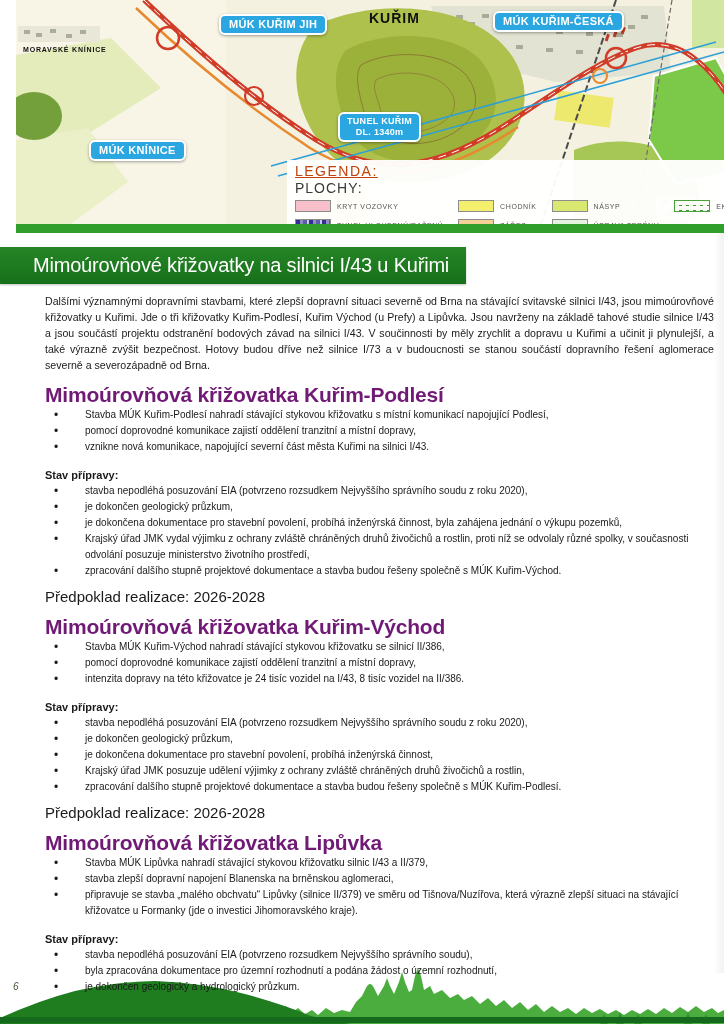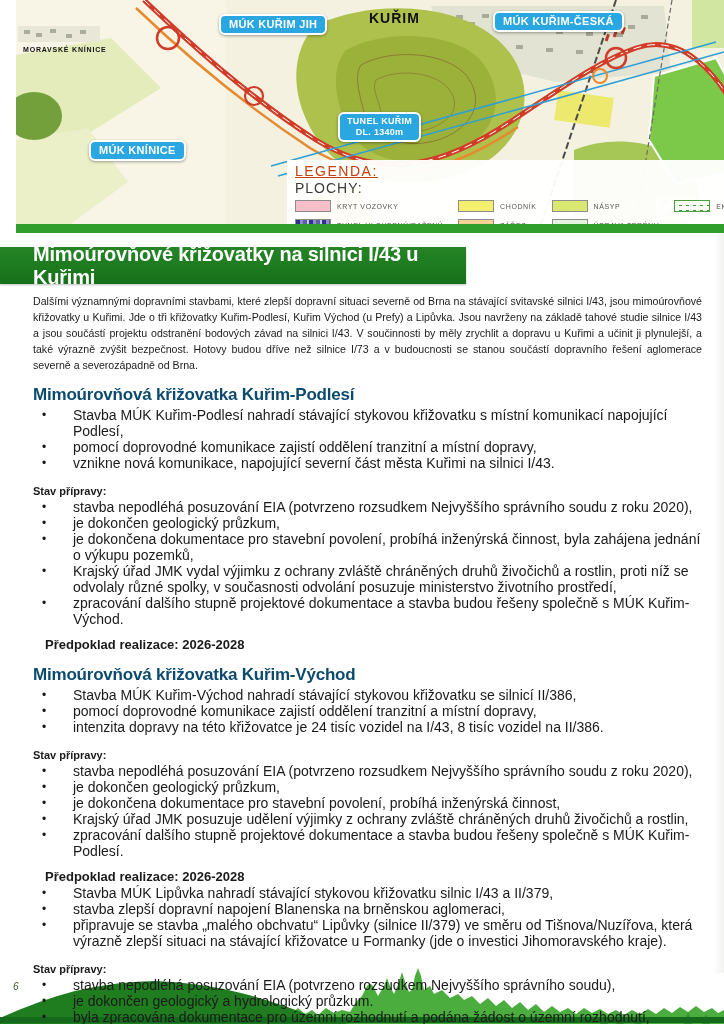--- a/index.html
+++ b/index.html
@@ -40,30 +40,30 @@
     background-size:7px 5px;background-position:2px 2px;}
   .leg-label{font-size:7px;color:#555;letter-spacing:.6px;white-space:nowrap;}
   .map-divider{position:absolute;left:0;top:224px;width:724px;height:9px;background:#2f9e2b;z-index:5;}
   .map-right-strip{position:absolute;right:0;top:0;width:12px;height:224px;background:#46a73d;border-left:1px solid #2c8527;z-index:5;}
   
   .title-bar{
     position:absolute;left:0;top:247px;width:466px;height:37px;z-index:2;
     background:linear-gradient(180deg,#268427 0%,#1d7a1f 55%,#176f1a 100%);
     display:flex;align-items:center;box-shadow:0 1px 2px rgba(0,0,0,.25);
   }
-  .title-bar span{color:#fff;font-size:20px;font-weight:bold;padding-left:33px;letter-spacing:-.2px;}
-  
-  .content{position:absolute;left:33px;top:293px;width:669px;z-index:2;}
+  .title-bar span{color:#fff;font-size:20px;font-weight:normal;padding-left:33px;letter-spacing:-.2px;}
+  
+  .content{position:absolute;left:45px;top:293px;width:669px;z-index:2;}
   .intro{margin:0;font-size:10.6px;line-height:16px;text-align:justify;}
-  h2.sec{margin:12px 0 2px;font-size:17px;line-height:20px;color:#0c4a6e;letter-spacing:-.2px;}
+  h2.sec{margin:12px 0 2px;font-size:21px;line-height:20px;color:#701a75;letter-spacing:-.2px;}
   ul.bullets{list-style:none;margin:0;padding:0;}
-  ul.bullets li{position:relative;padding-left:40px;font-size:14px;line-height:16px;}
+  ul.bullets li{position:relative;padding-left:40px;font-size:10px;line-height:16px;}
   ul.bullets li::before{content:"\2022";position:absolute;left:9px;top:0;font-size:12px;}
   .status{margin:12px 0 0;font-size:11px;line-height:16px;font-weight:bold;}
-  .realization{margin:10px 12px 0;font-size:13px;line-height:16px;font-weight:bold;}
+  .realization{margin:10px 0 0;font-size:15px;line-height:16px;font-weight:normal;}
   
   .skyline{position:absolute;left:0;bottom:0;width:724px;height:58px;z-index:1;}
   .page-mark{position:absolute;left:13px;top:981px;font-size:10px;font-style:italic;color:#41552f;z-index:3;}
   .edge-shade{position:absolute;right:0;top:233px;width:10px;height:740px;z-index:1;
     background:linear-gradient(90deg,rgba(0,0,0,0) 0%,rgba(120,120,110,.10) 100%);}
 </style>
 </head>
 <body>
 
 <div class="map">
@@ -230,30 +230,31 @@
       <li>stavba nepodléhá posuzování EIA (potvrzeno rozsudkem Nejvyššího správního soudu z roku 2020),</li>
       <li>je dokončen geologický průzkum,</li>
       <li>je dokončena dokumentace pro stavební povolení, probíhá inženýrská činnost,</li>
       <li>Krajský úřad JMK posuzuje udělení výjimky z ochrany zvláště chráněných druhů živočichů a rostlin,</li>
       <li>zpracování dalšího stupně projektové dokumentace a stavba budou řešeny společně s MÚK Kuřim-Podlesí.</li>
     </ul>
     <p class="realization">Předpoklad realizace: 2026-2028</p>
   </section>
 
   <section>
+    <h2 class="sec">Mimoúrovňová křižovatka Lipůvka</h2>
     <ul class="bullets">
       <li>Stavba MÚK Lipůvka nahradí stávající stykovou křižovatku silnic I/43 a II/379,</li>
       <li>stavba zlepší dopravní napojení Blanenska na brněnskou aglomeraci,</li>
       <li>připravuje se stavba „malého obchvatu“ Lipůvky (silnice II/379) ve směru od Tišnova/Nuzířova, která výrazně zlepší situaci na stávající křižovatce u Formanky (jde o investici Jihomoravského kraje).</li>
     </ul>
     <p class="status">Stav přípravy:</p>
     <ul class="bullets">
       <li>stavba nepodléhá posuzování EIA (potvrzeno rozsudkem Nejvyššího správního soudu),</li>
+      <li>byla zpracována dokumentace pro územní rozhodnutí a podána žádost o územní rozhodnutí,</li>
       <li>je dokončen geologický a hydrologický průzkum.</li>
-      <li>byla zpracována dokumentace pro územní rozhodnutí a podána žádost o územní rozhodnutí,</li>
     </ul>
   </section>
 </div>
 
 <div class="page-mark">6</div>
 <div class="edge-shade"></div>
 
 <svg class="skyline" width="724" height="58" viewBox="0 0 724 58" preserveAspectRatio="none" aria-hidden="true">
 
   <path fill="#4aad3e" d="M255,58 L255,50 L262,44 L268,50 L274,42 L280,48 L286,40 L292,47 L298,42 L305,48 L312,44 L318,49 L326,42 L334,47 L342,44

